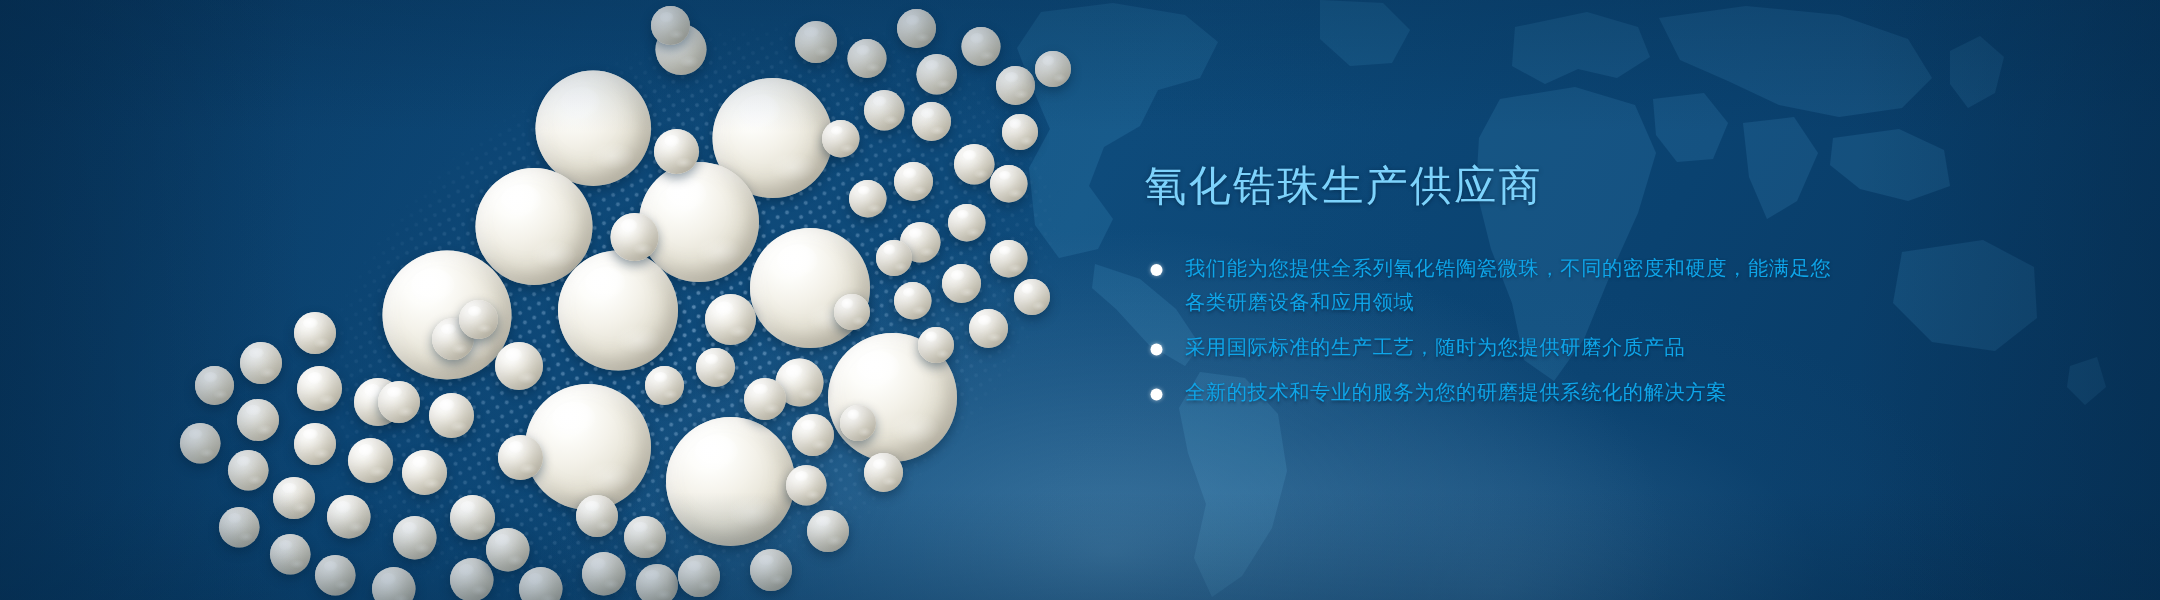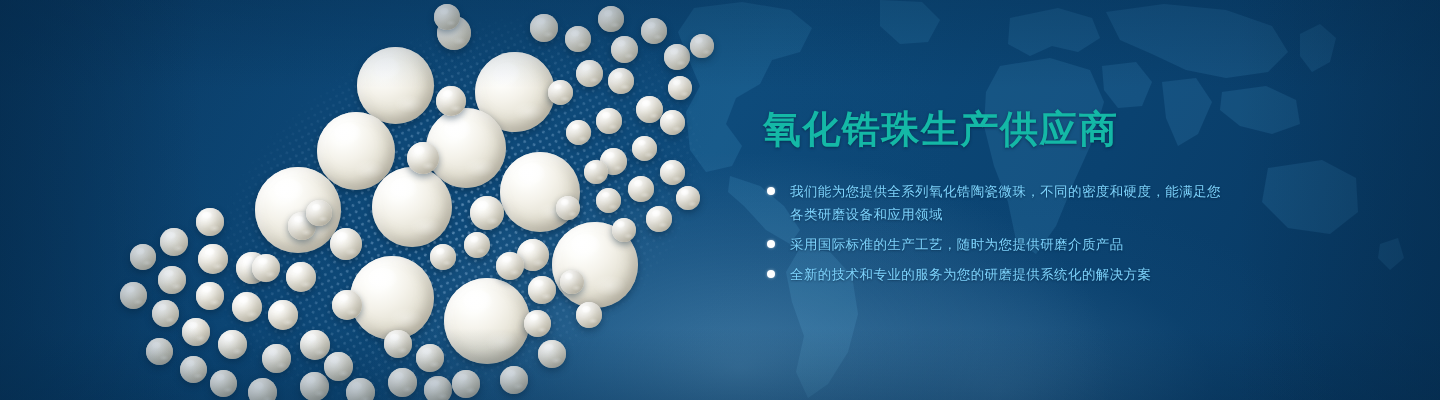--- a/index.html
+++ b/index.html
@@ -88,37 +88,37 @@
     background:radial-gradient(ellipse at 50% 50%, rgba(255,255,255,0.30) 0%, rgba(255,255,255,0) 72%);
   }
 
   
   #text-block {
     position:absolute;
     left:763px; top:108px;
     width:470px;
   }
   #banner-title {
-    color:#14b8a6;
-    font-size:38px;
-    font-weight:700;
+    color:#7dd3fc;
+    font-size:28px;
+    font-weight:400;
     letter-spacing:1.5px;
     line-height:1.15;
     text-shadow:0 1px 3px rgba(2,26,50,0.55);
     white-space:nowrap;
   }
   #bullet-list {
     margin-top:28px;
     list-style:none;
   }
   .bullet-item {
     position:relative;
     padding-left:27px;
     margin-bottom:7px;
-    color:#7dd3fc;
+    color:#0ea5e9;
     font-size:13.5px;
     line-height:23px;
     letter-spacing:0.4px;
     text-shadow:0 1px 2px rgba(2,26,50,0.5);
   }
   .bullet-dot {
     position:absolute;
     left:4px; top:7.5px;
     width:8px; height:8px;
     border-radius:50%;

